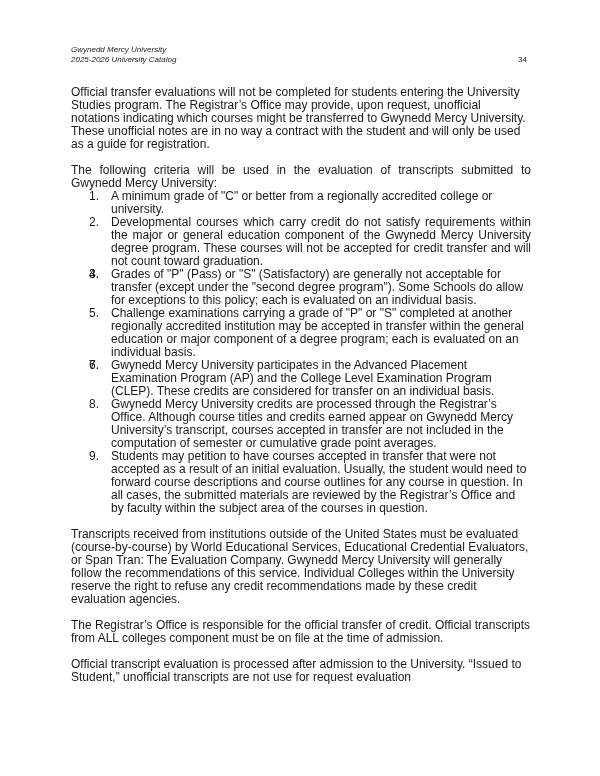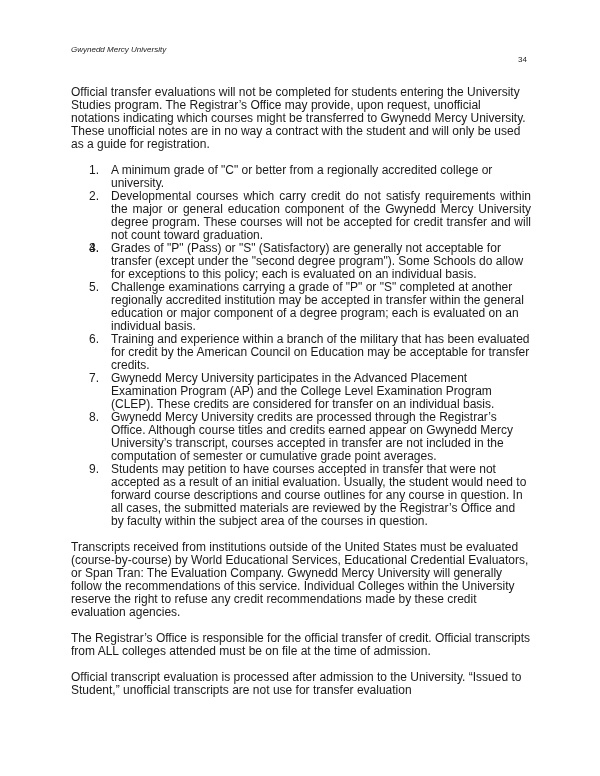--- a/index.html
+++ b/index.html
@@ -15,35 +15,37 @@
   ol li { position: relative; padding-left: 40px; }
   ol li .num { position: absolute; left: 18px; top: 0; }
   ol li.just { text-align: justify; }
 </style>
 </head>
 <body>
 
 <div class="page">
   <div class="header">
     <div>Gwynedd Mercy University</div>
+    <div>2025-2026 University Catalog</div>
     <div class="pnum">34</div>
   </div>
 
   <div class="body">
     <p>Official transfer evaluations will not be completed for students entering the University Studies program. The Registrar’s Office may provide, upon request, unofficial notations indicating which courses might be transferred to Gwynedd Mercy University. These unofficial notes are in no way a contract with the student and will only be used as a guide for registration.</p>
 
+    <p class="justify" style="margin-bottom:0">The following criteria will be used in the evaluation of transcripts submitted to Gwynedd Mercy University:</p>
     <ol>
       <li><span class="num">1.</span><span>A minimum grade of "C" or better from a regionally accredited college or university.</span></li>
       <li class="just"><span class="num">2.</span><span>Developmental courses which carry credit do not satisfy requirements within the major or general education component of the Gwynedd Mercy University degree program. These courses will not be accepted for credit transfer and will not count toward graduation.</span></li>
       <li><span class="num">3.</span></li>
       <li><span class="num">4.</span><span>Grades of "P" (Pass) or "S" (Satisfactory) are generally not acceptable for transfer (except under the "second degree program"). Some Schools do allow for exceptions to this policy; each is evaluated on an individual basis.</span></li>
       <li><span class="num">5.</span><span>Challenge examinations carrying a grade of "P" or "S" completed at another regionally accredited institution may be accepted in transfer within the general education or major component of a degree program; each is evaluated on an individual basis.</span></li>
-      <li><span class="num">6.</span><span>Training and experience within a branch of the military that has been evaluated for credit by the American Council on Education may be acceptable for transfer credits.</span></li>
+      <li><span class="num">6.</span></li>
       <li><span class="num">7.</span><span>Gwynedd Mercy University participates in the Advanced Placement Examination Program (AP) and the College Level Examination Program (CLEP). These credits are considered for transfer on an individual basis.</span></li>
       <li><span class="num">8.</span><span>Gwynedd Mercy University credits are processed through the Registrar’s Office. Although course titles and credits earned appear on Gwynedd Mercy University’s transcript, courses accepted in transfer are not included in the computation of semester or cumulative grade point averages.</span></li>
       <li><span class="num">9.</span><span>Students may petition to have courses accepted in transfer that were not accepted as a result of an initial evaluation. Usually, the student would need to forward course descriptions and course outlines for any course in question. In all cases, the submitted materials are reviewed by the Registrar’s Office and by faculty within the subject area of the courses in question.</span></li>
     </ol>
 
     <p>Transcripts received from institutions outside of the United States must be evaluated (course-by-course) by World Educational Services, Educational Credential Evaluators, or Span Tran: The Evaluation Company. Gwynedd Mercy University will generally follow the recommendations of this service. Individual Colleges within the University reserve the right to refuse any credit recommendations made by these credit evaluation agencies.</p>
-    <p>The Registrar’s Office is responsible for the official transfer of credit. Official transcripts from ALL colleges attended must be on file at the time of admission.</p>
-    <p>Official transcript evaluation is processed after admission to the University. “Issued to Student,” unofficial transcripts are not use for transfer evaluation</p>
+    <p>The Registrar’s Office is responsible for the official transfer of credit. Official transcripts from ALL colleges component must be on file at the time of admission.</p>
+    <p>Official transcript evaluation is processed after admission to the University. “Issued to Student,” unofficial transcripts are not use for request evaluation</p>
   </div>
 </div>
 
 </body></html>

